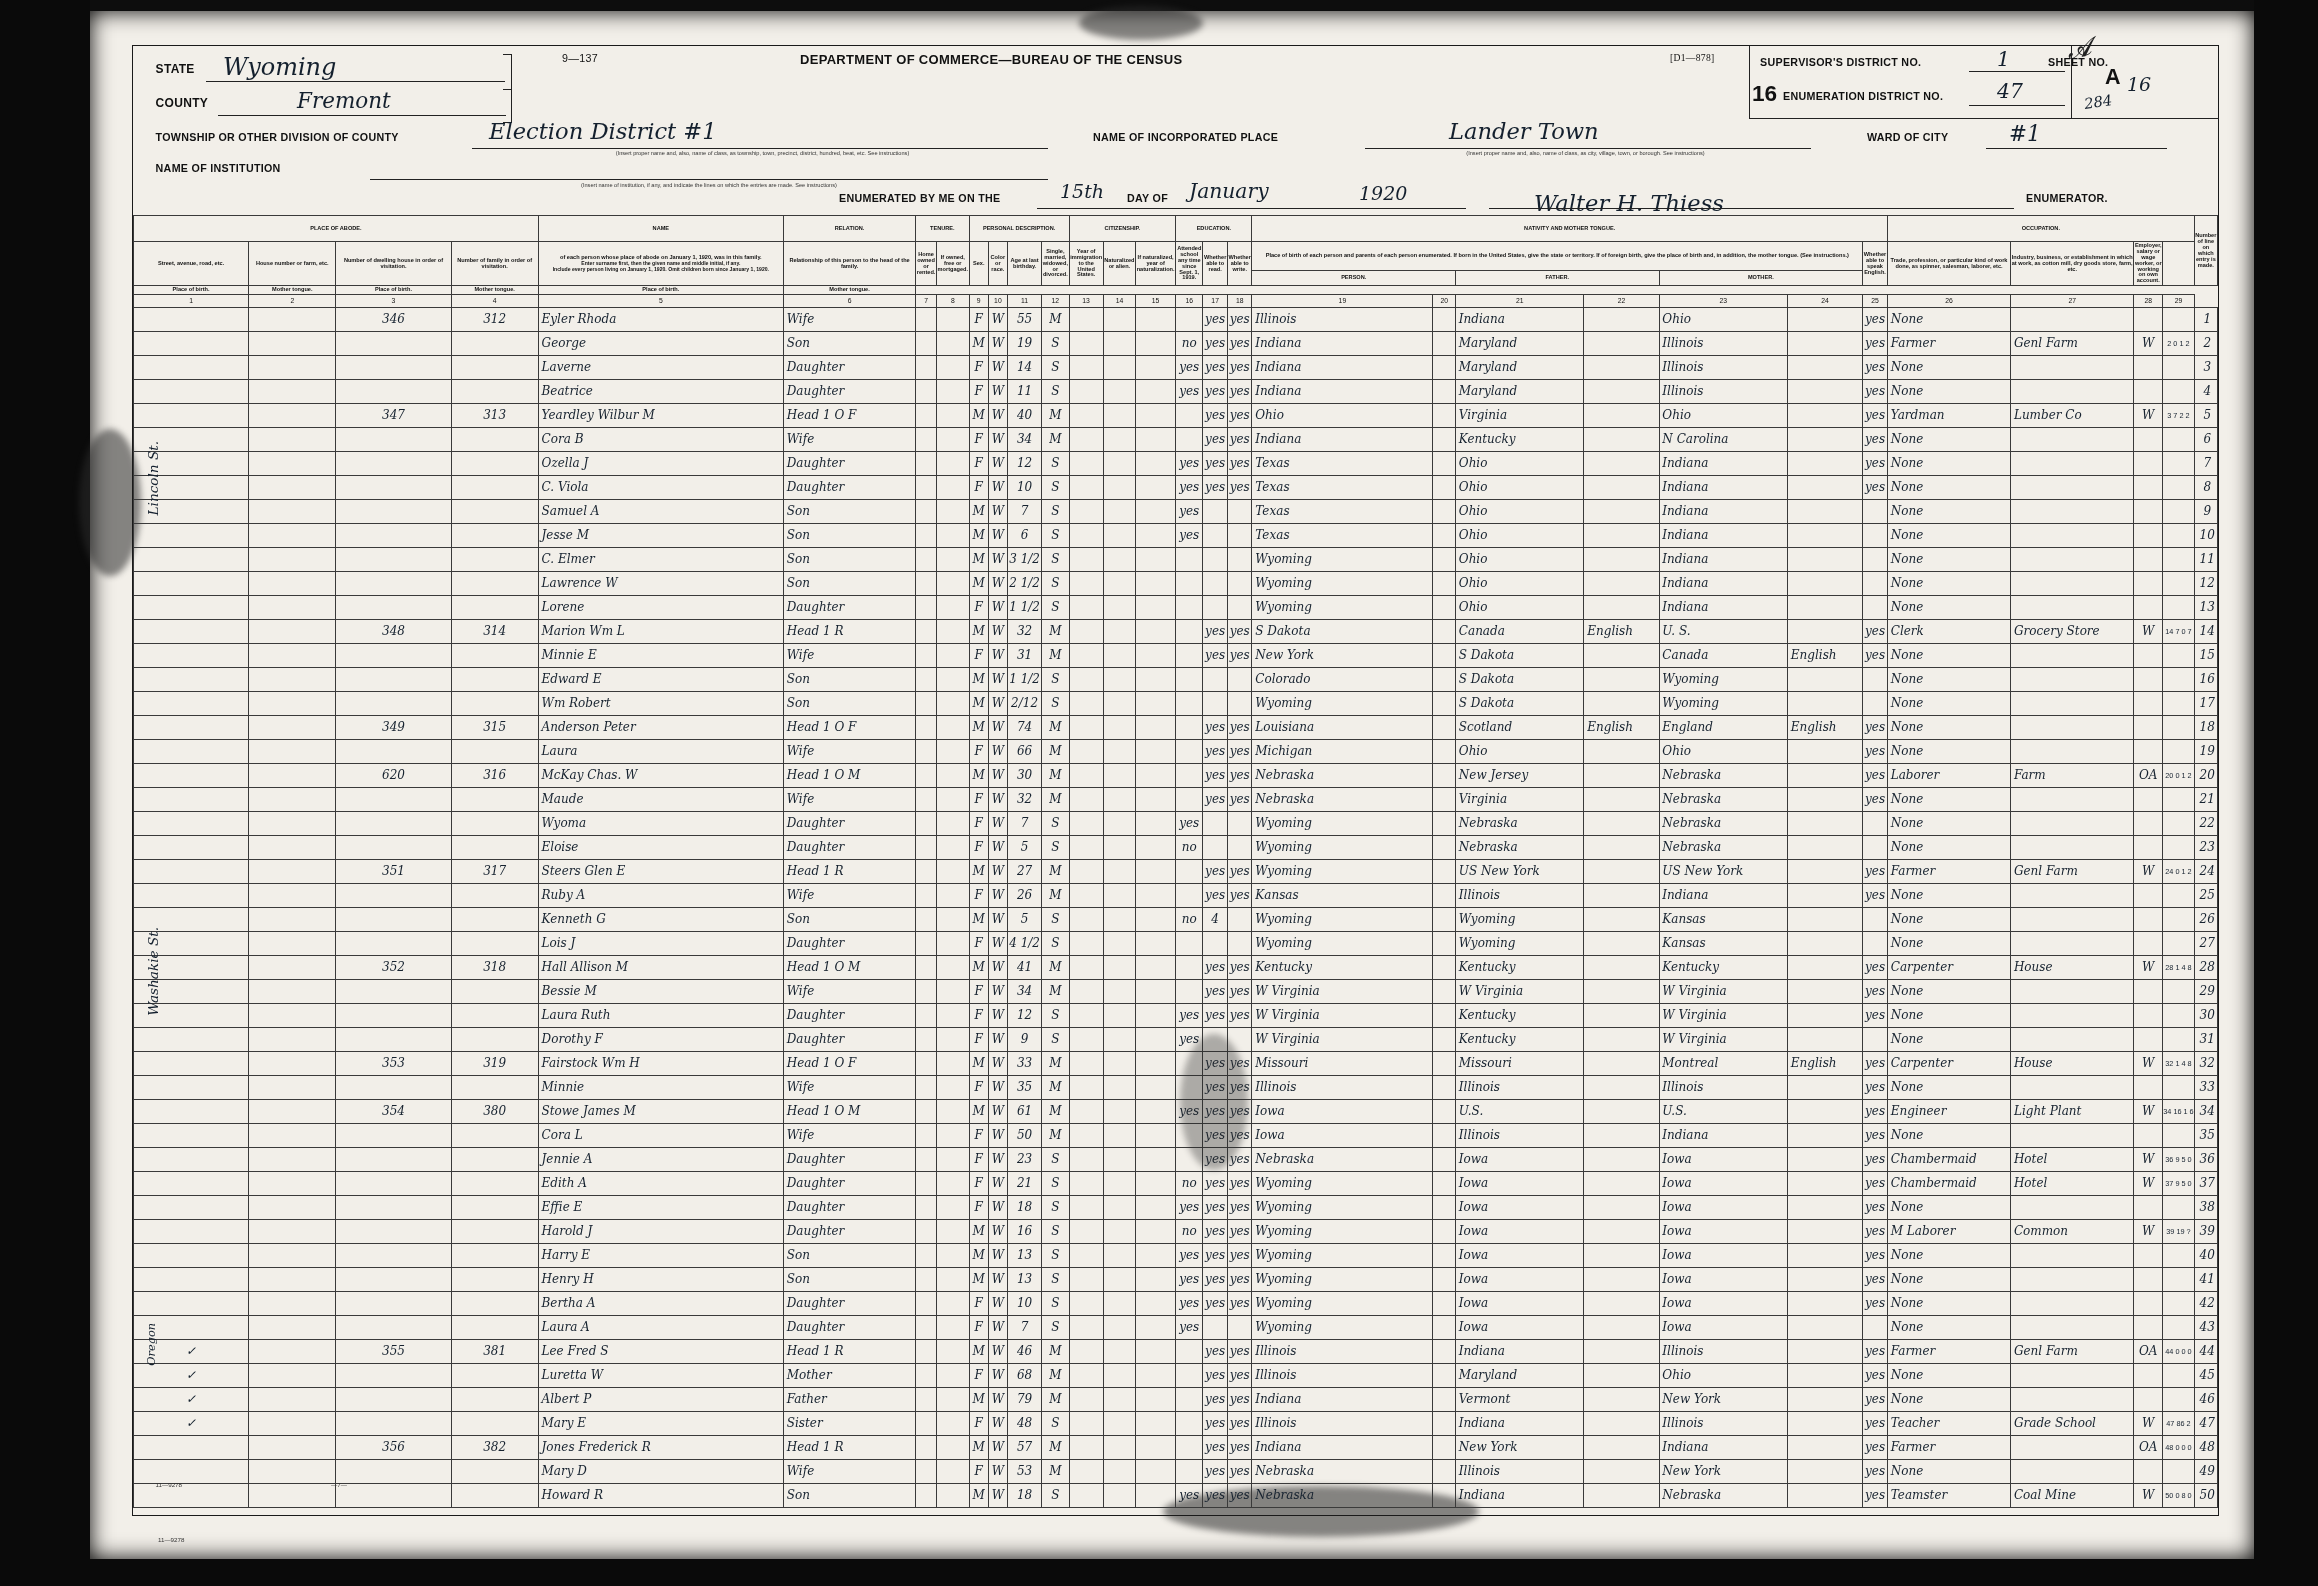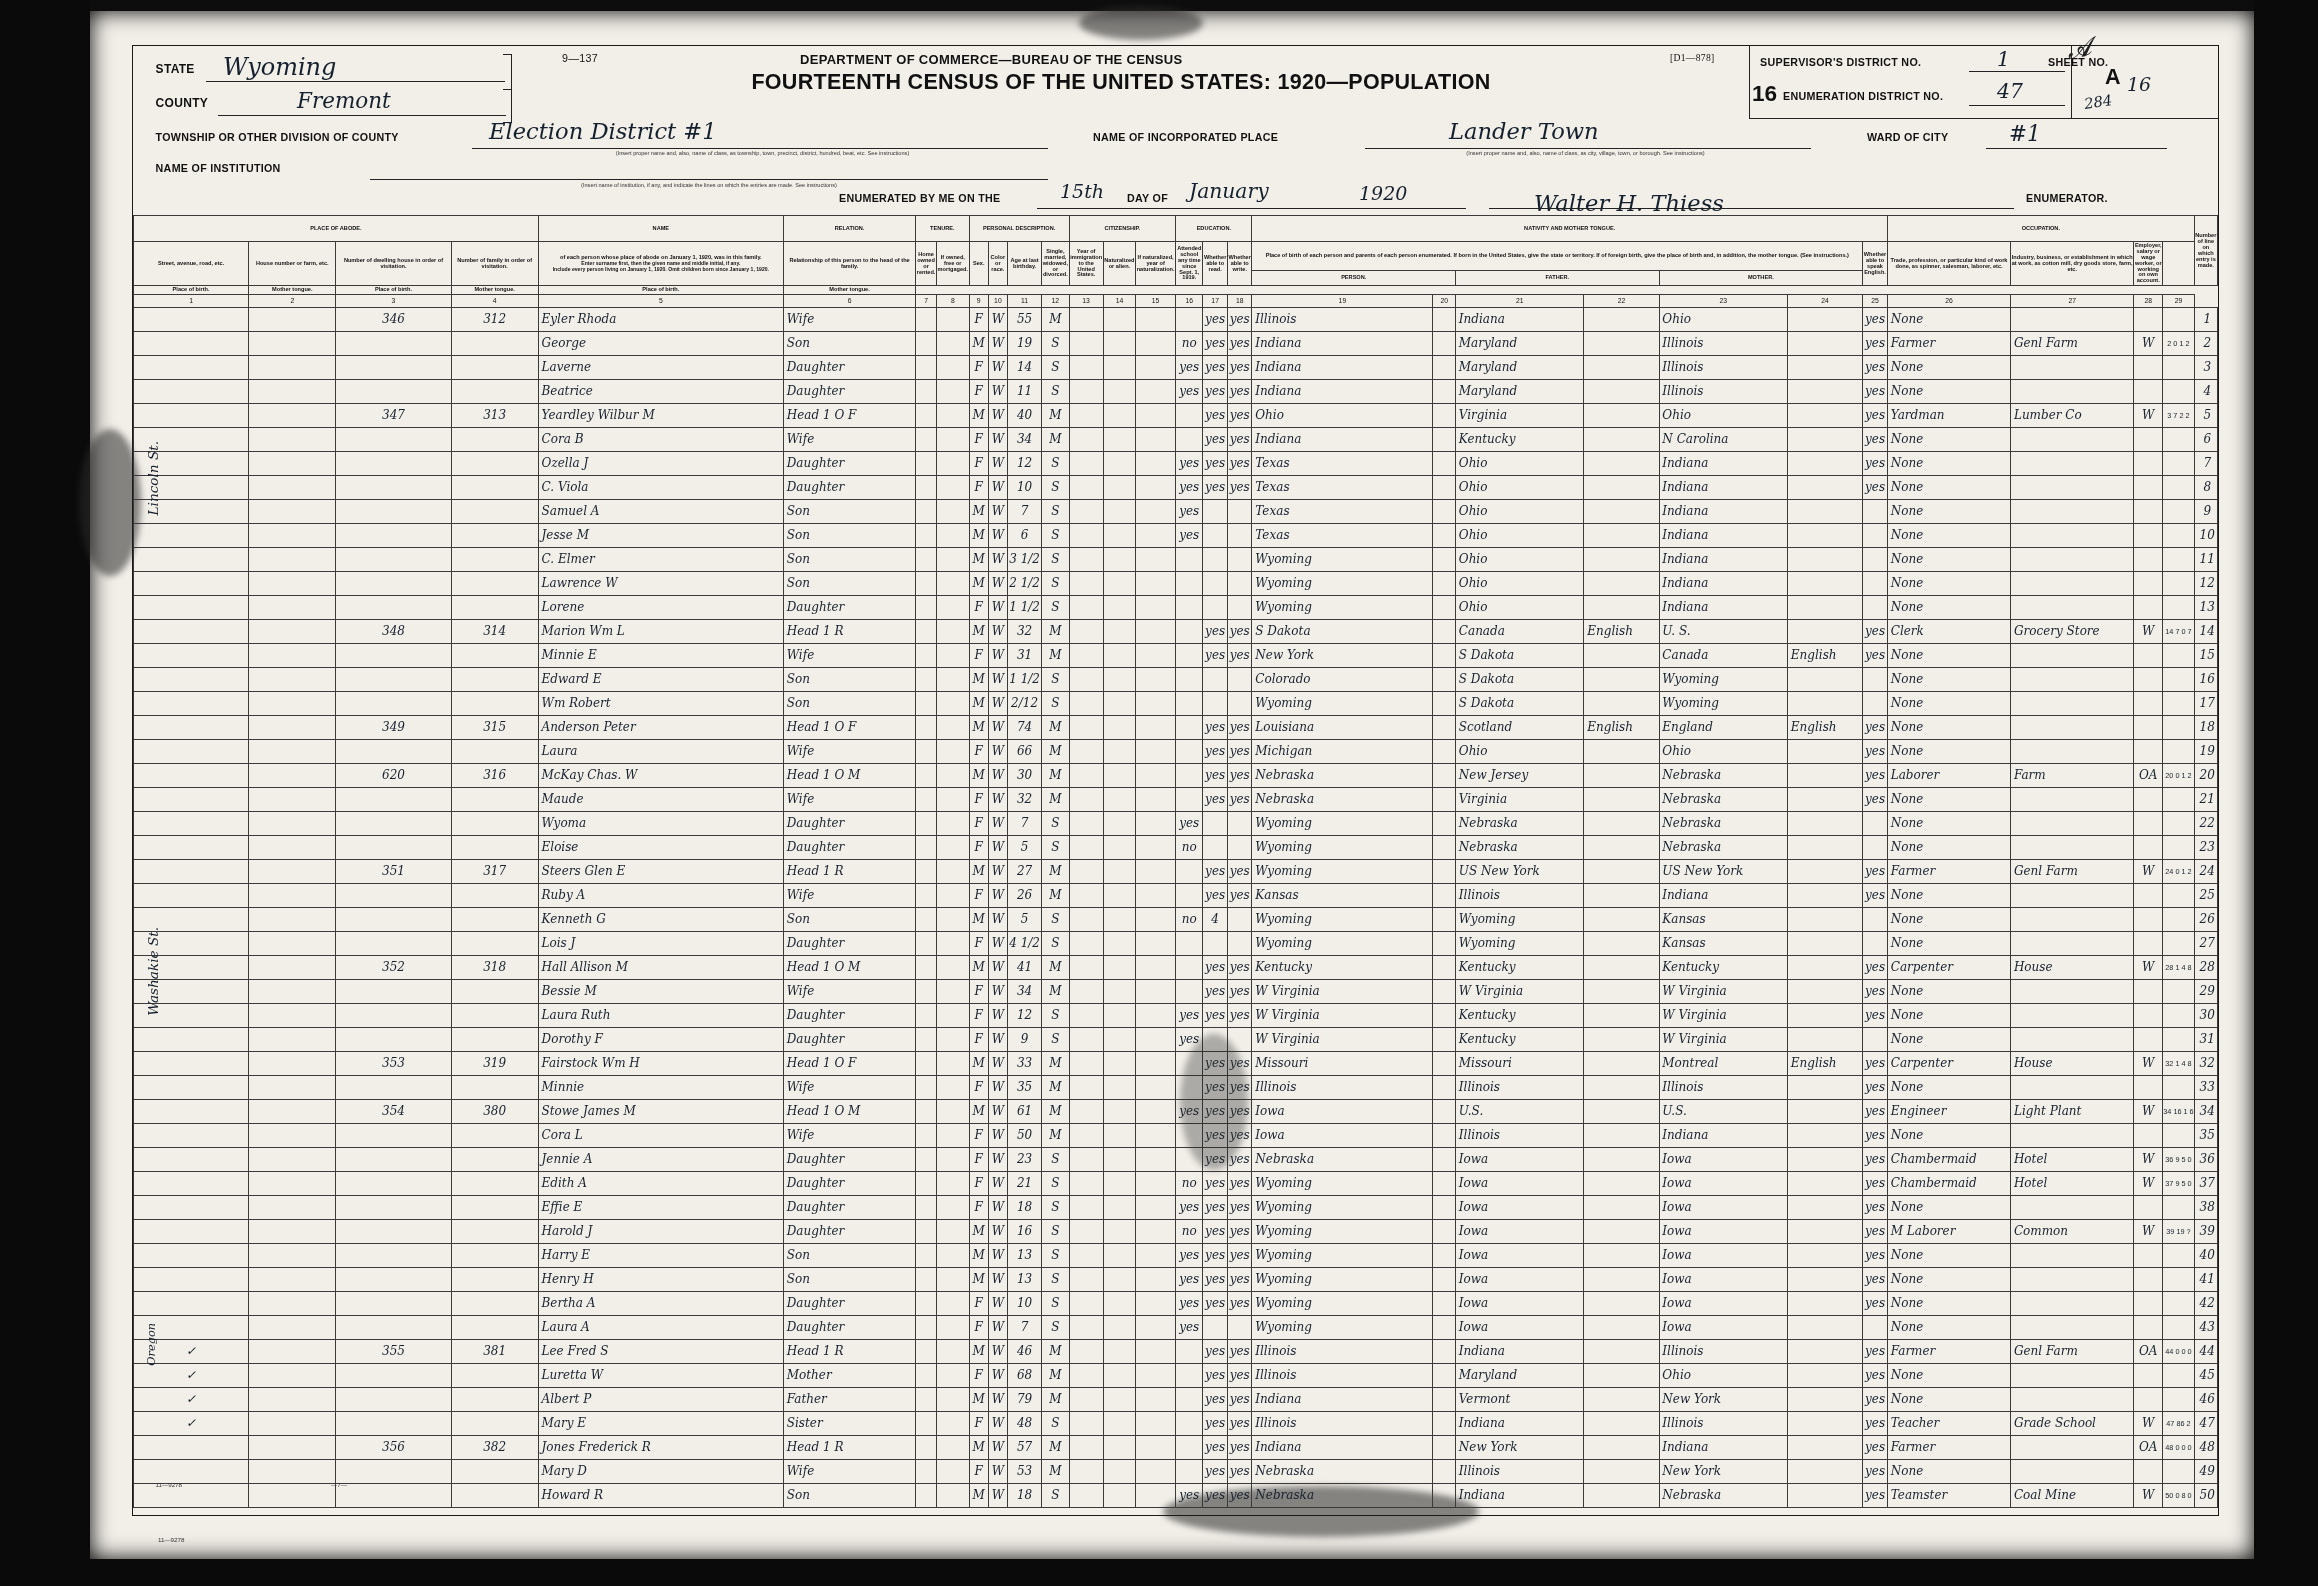--- a/index.html
+++ b/index.html
@@ -54,21 +54,20 @@
     <div class="frame">
 
       <div class="hdr">
 
         <div class="lbl" style="left:429px;top:5.6px;font-size:10.7px;font-weight:normal;">9—137</div>
 
         <div class="lbl" style="left:667px;top:5.6px;font-size:13px;">DEPARTMENT OF COMMERCE—BUREAU OF THE CENSUS</div>
 
         <div class="lbl" style="left:1537px;top:5.6px;font-size:9.6px;font-weight:normal;font-family:Liberation Serif, serif;">[D1—878]</div>
 
-        <div class="lbl ctr" style="left:508px;top:24px;width:960px;font-size:21.5px;">FOURTEENTH CENSUS OF THE UNITED STATES: 1920—POPULATION</div>
 
         <div class="lbl" style="left:22.6px;top:16px;font-size:12px;">STATE</div>
         <div class="ul" style="left:73px;top:35px;width:299px;"></div>
         <div class="hand" style="position:absolute;left:90px;top:6.8px;font-size:24px;">Wyoming</div>
         <div style="position:absolute;left:370px;top:8px;width:8px;height:34px;border:1.7px solid #222;border-left:none;"></div>
 
         <div class="lbl" style="left:22.6px;top:50px;font-size:12px;">COUNTY</div>
         <div class="ul" style="left:85px;top:69px;width:288px;"></div>
         <div class="hand" style="position:absolute;left:164px;top:42px;font-size:21.5px;">Fremont</div>
         <div style="position:absolute;left:370px;top:43px;width:8px;height:32px;border:1.7px solid #222;border-left:none;"></div>

